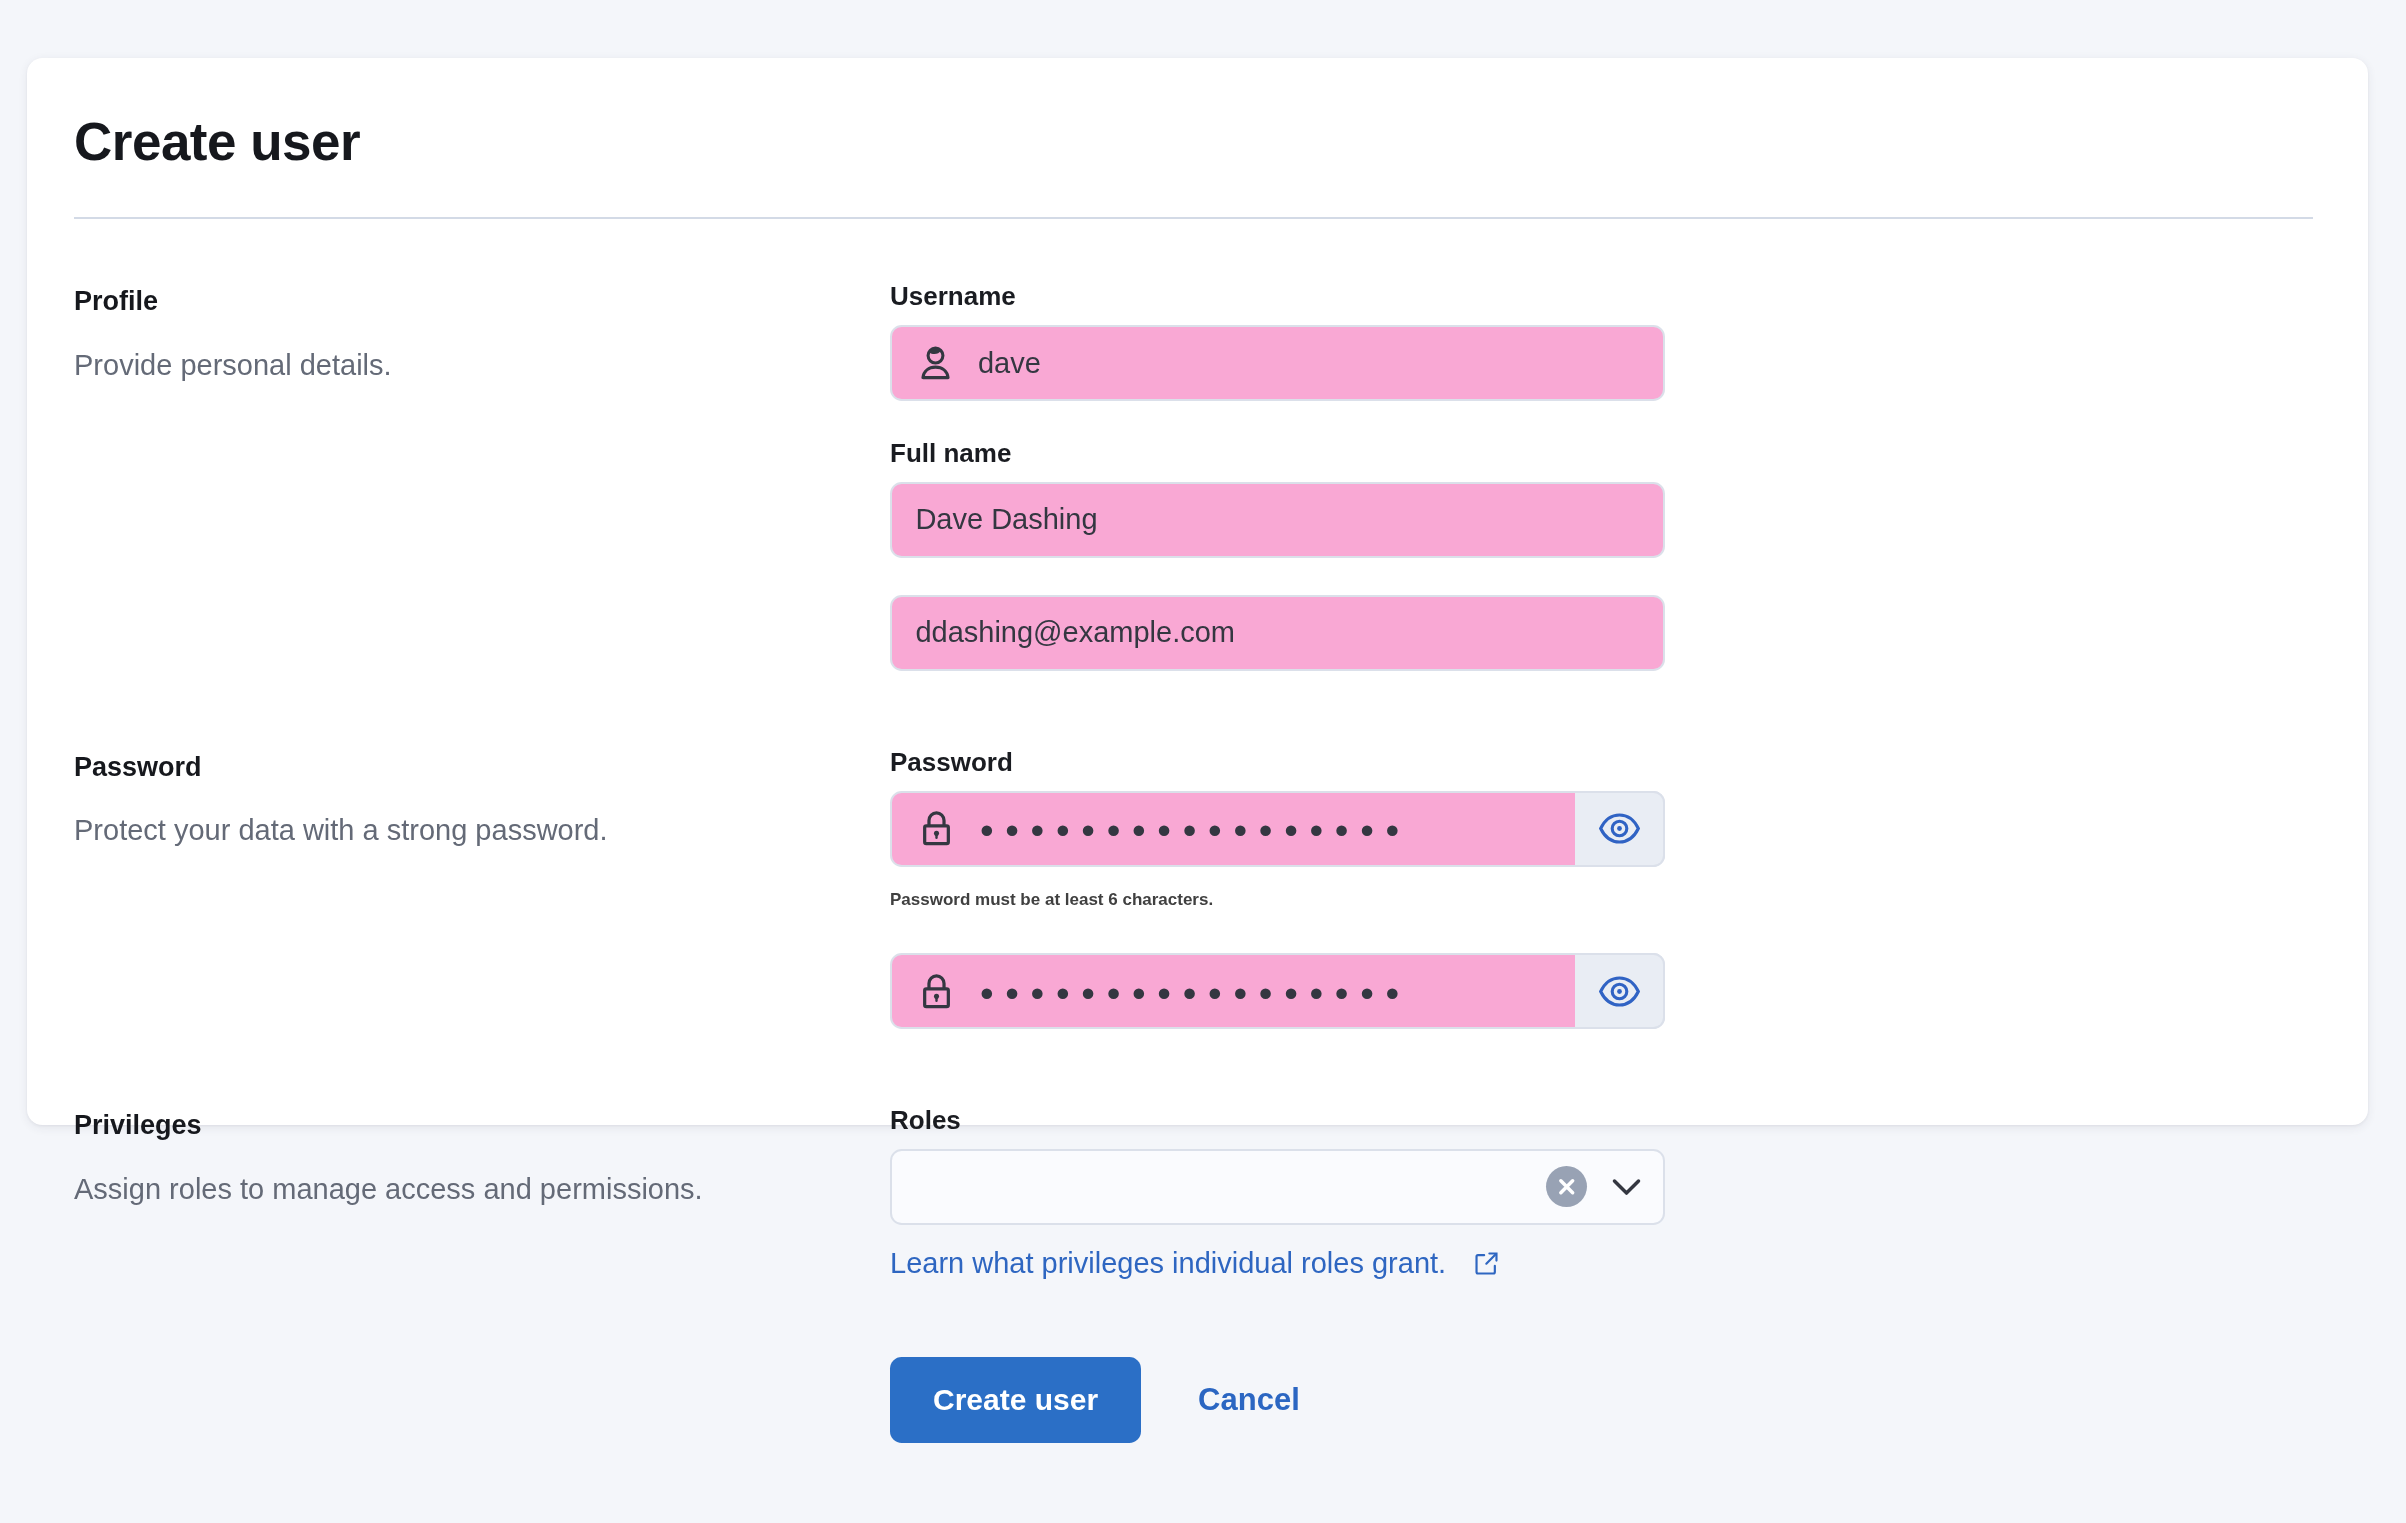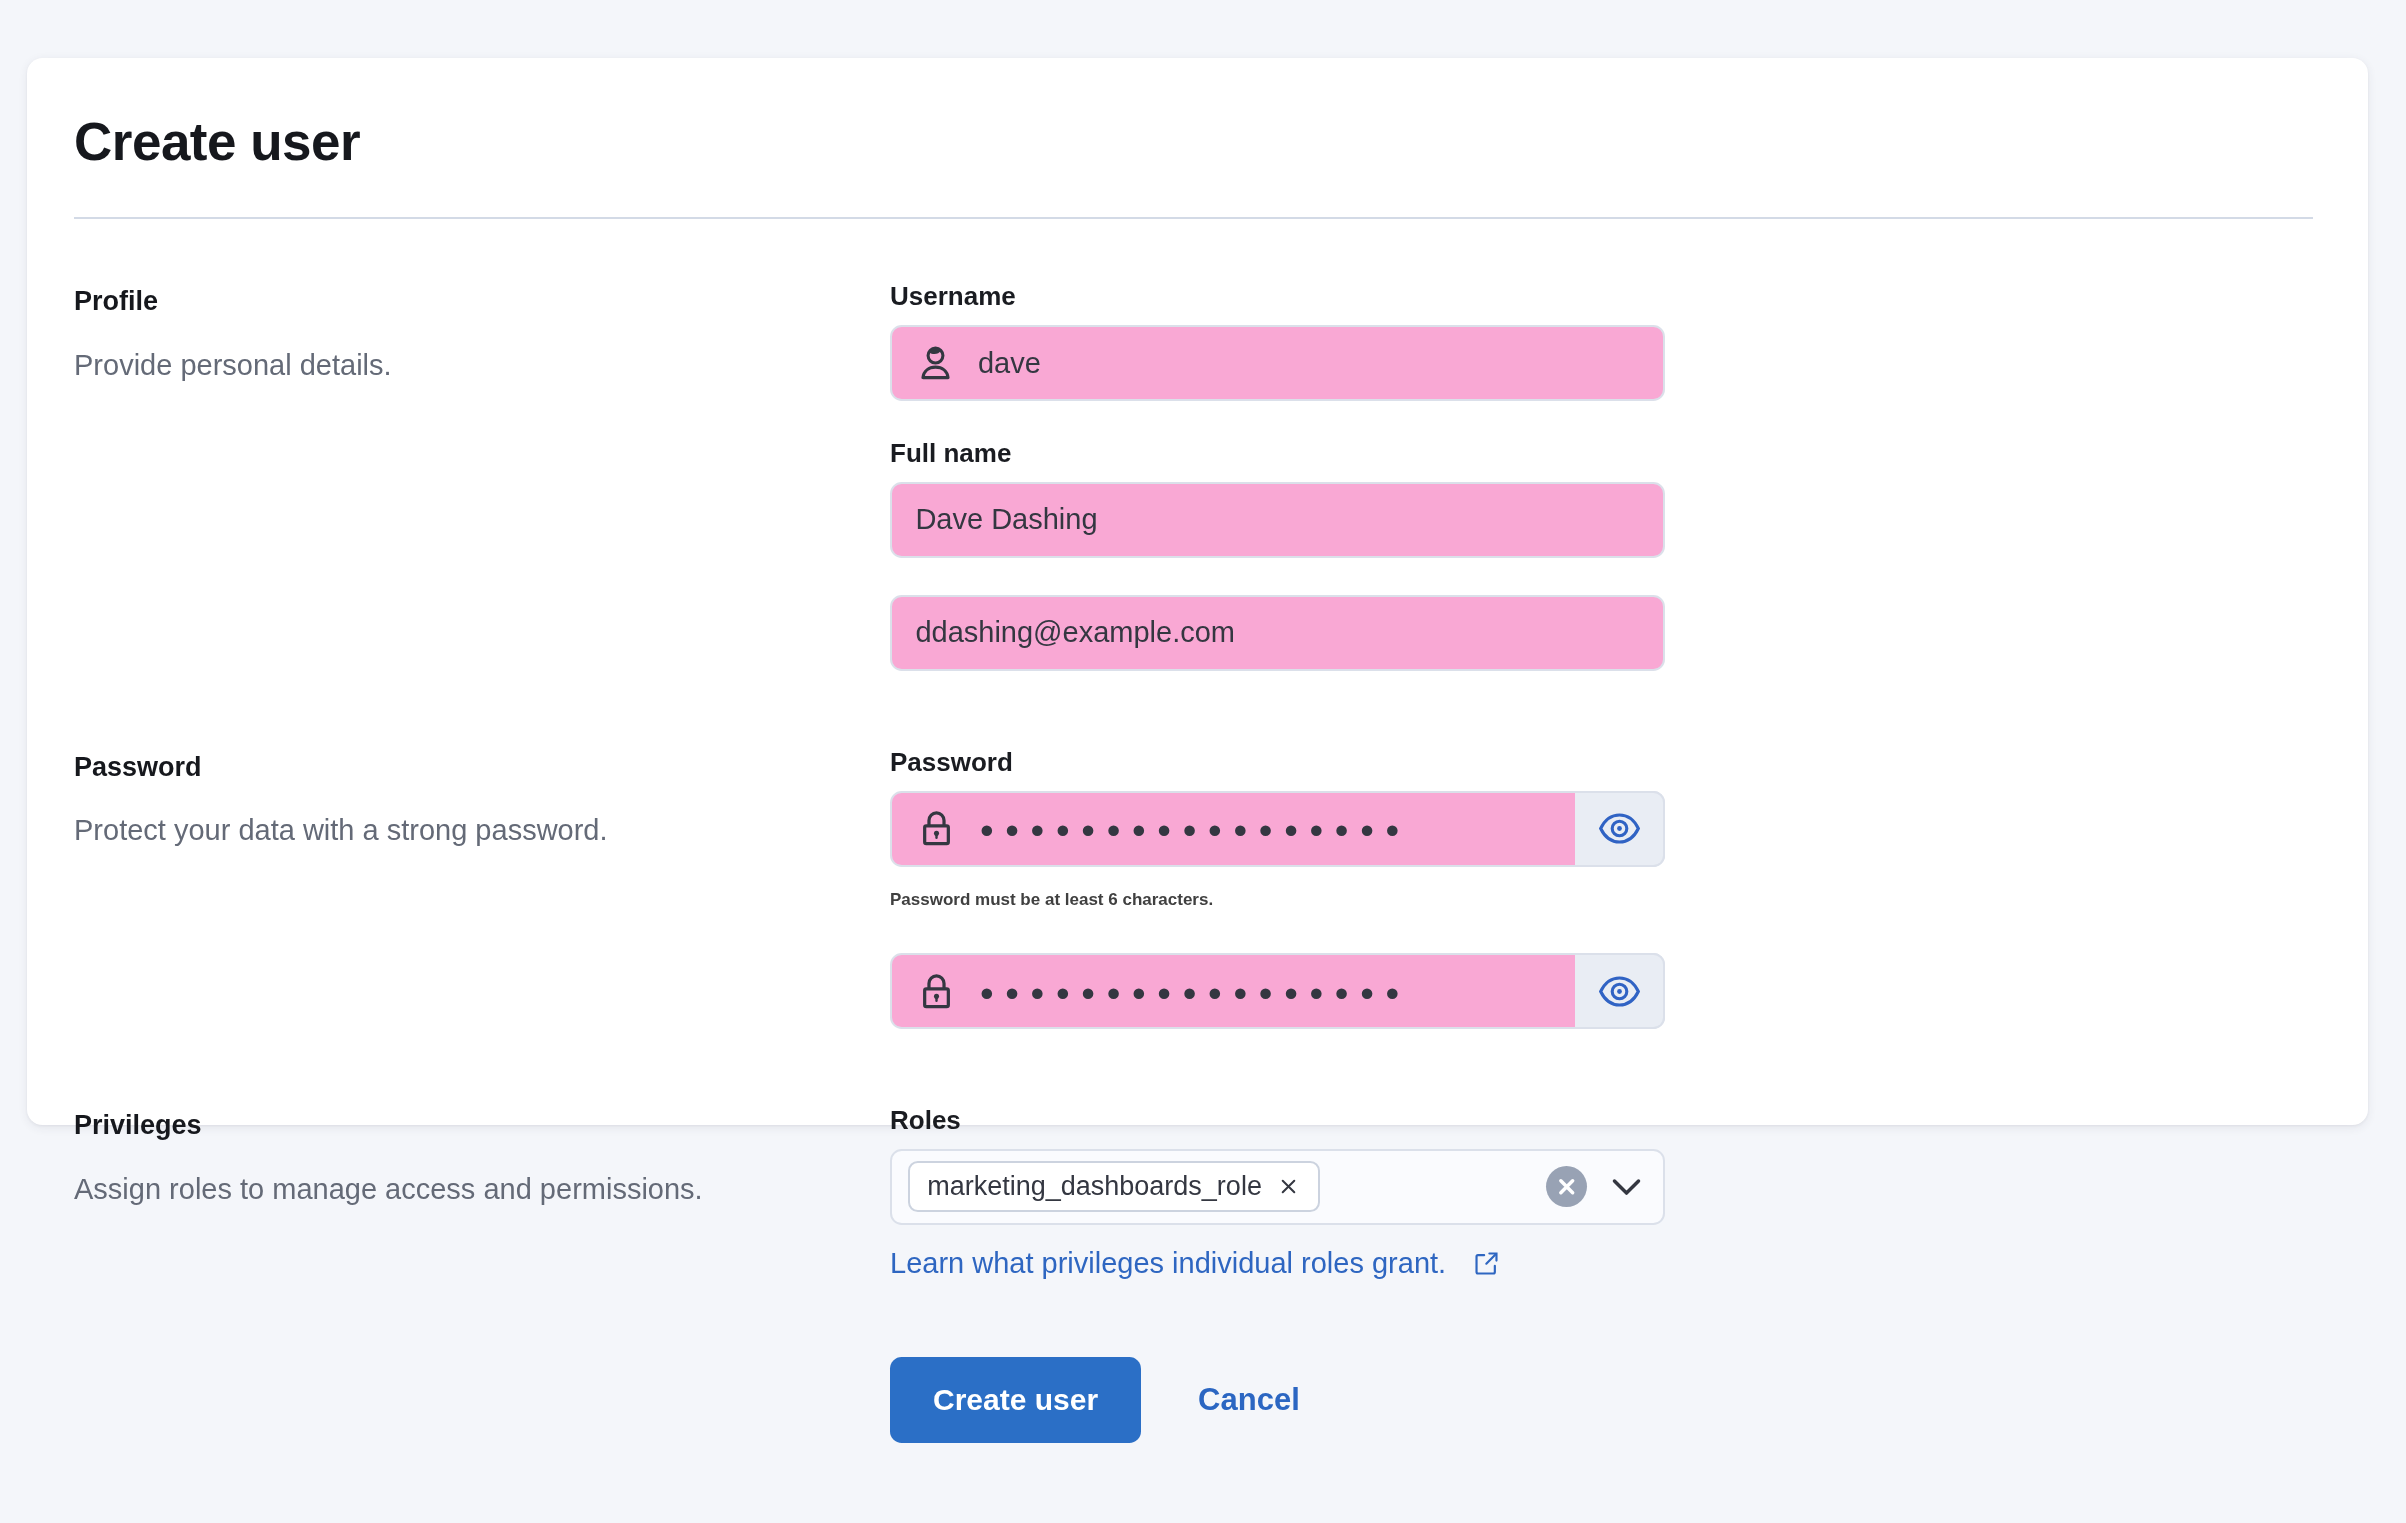--- a/index.html
+++ b/index.html
@@ -237,28 +237,20 @@
     <div class="form-section">
       <div class="section-left">
         <h2 class="section-heading">Privileges</h2>
         <div class="section-desc">Assign roles to manage access and permissions.</div>
       </div>
       <div class="section-right">
 
         <div class="form-group">
           <label class="field-label">Roles</label>
           <div class="combobox">
-            <span class="role-pill">
-              <span>marketing_dashboards_role</span>
-              <span class="pill-x">
-                <svg width="25" height="25" viewBox="0 0 16 16" fill="none">
-                  <path d="M4.3 4.3 L11.7 11.7 M11.7 4.3 L4.3 11.7" stroke="currentColor" stroke-width="1.3" stroke-linecap="round"></path>
-                </svg>
-              </span>
-            </span>
             <span class="combo-spacer"></span>
             <span class="clear-circle">
               <svg width="21.5" height="21.5" viewBox="0 0 16 16" fill="none">
                 <path d="M3.6 3.6 L12.4 12.4 M12.4 3.6 L3.6 12.4" stroke="currentColor" stroke-width="2.6" stroke-linecap="round"></path>
               </svg>
             </span>
             <span class="combo-chevron">
               <svg width="35" height="35" viewBox="0 0 16 16" fill="none">
                 <path d="M2.5 5.5 L8 11 L13.5 5.5" stroke="currentColor" stroke-width="1.6" stroke-linecap="round" stroke-linejoin="round"></path>
               </svg>

